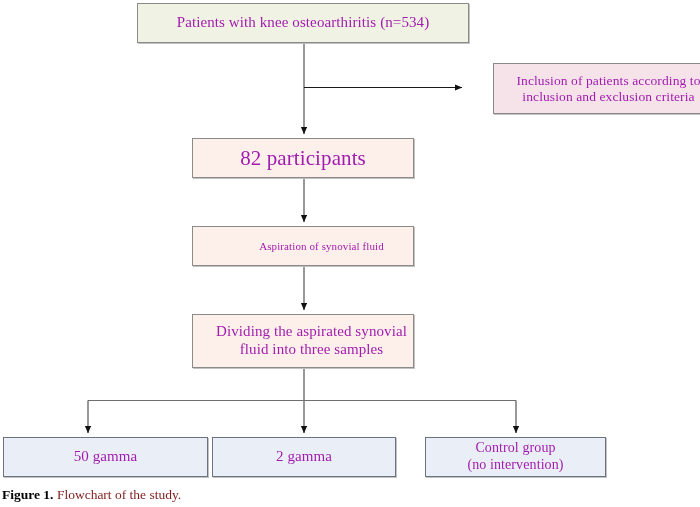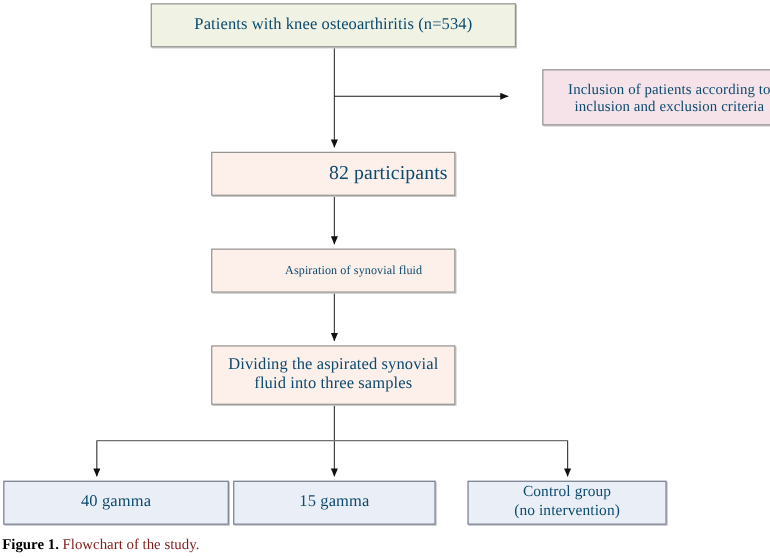--- a/index.html
+++ b/index.html
@@ -22,21 +22,21 @@
     height: 507px;
   }
   .node {
     position: absolute;
     box-sizing: border-box;
     border: 1px solid #8a8a8a;
     display: flex;
     align-items: center;
     justify-content: center;
     text-align: center;
-    color: #0c4a6e;
+    color: #a21caf;
     line-height: 1.18;
     letter-spacing: 0.1px;
     box-shadow: 1px 1px 0 rgba(120,120,120,0.45);
   }
   .node-text {
     display: block;
     padding: 0 6px;
     white-space: pre-line;
   }
 
@@ -45,22 +45,21 @@
     left: 137px; top: 3px; width: 332px; height: 40px;
     font-size: 15px;
   }
   #node-inclusion {
     left: 469px; top: 63px; width: 231px; height: 51px;
     font-size: 13.5px;
     margin-left: 24px;
   }
   #node-participants {
     left: 192px; top: 138px; width: 222px; height: 40px;
-    font-size: 18px;
-    justify-content: flex-end;
+    font-size: 21px;
   }
   #node-aspiration {
     left: 192px; top: 226px; width: 222px; height: 40px;
     font-size: 11px;
     padding-left: 37px;
   }
   #node-dividing {
     left: 192px; top: 314px; width: 222px; height: 54px;
     font-size: 15px;
   }
@@ -144,31 +143,31 @@
   </div>
 
   <div class="node" id="node-participants" style="background:#fdf0ea;">
     <span class="node-text">82 participants</span>
   </div>
 
   <div class="node" id="node-aspiration" style="background:#fdf0ea;">
     <span class="node-text">Aspiration of synovial fluid</span>
   </div>
 
-  <div class="node" id="node-dividing" style="background:#fdf0ea;">
+  <div class="node" id="node-dividing" style="background:#fdf0ea;justify-content:flex-end;">
     <span class="node-text">Dividing the aspirated synovial
 fluid into three samples</span>
   </div>
 
   <div class="node" id="node-group-30" style="background:#eaeff7; border-color:#6b7280;">
-    <span class="node-text">40 gamma</span>
+    <span class="node-text">50 gamma</span>
   </div>
 
   <div class="node" id="node-group-10" style="background:#eaeff7; border-color:#6b7280;">
-    <span class="node-text">15 gamma</span>
+    <span class="node-text">2 gamma</span>
   </div>
 
   <div class="node" id="node-group-control" style="background:#eaeff7; border-color:#6b7280;">
     <span class="node-text">Control group
 (no intervention)</span>
   </div>
 
   <div id="caption">
     <span id="caption-label">Figure 1.</span>
     <span id="caption-text">Flowchart of the study.</span>

